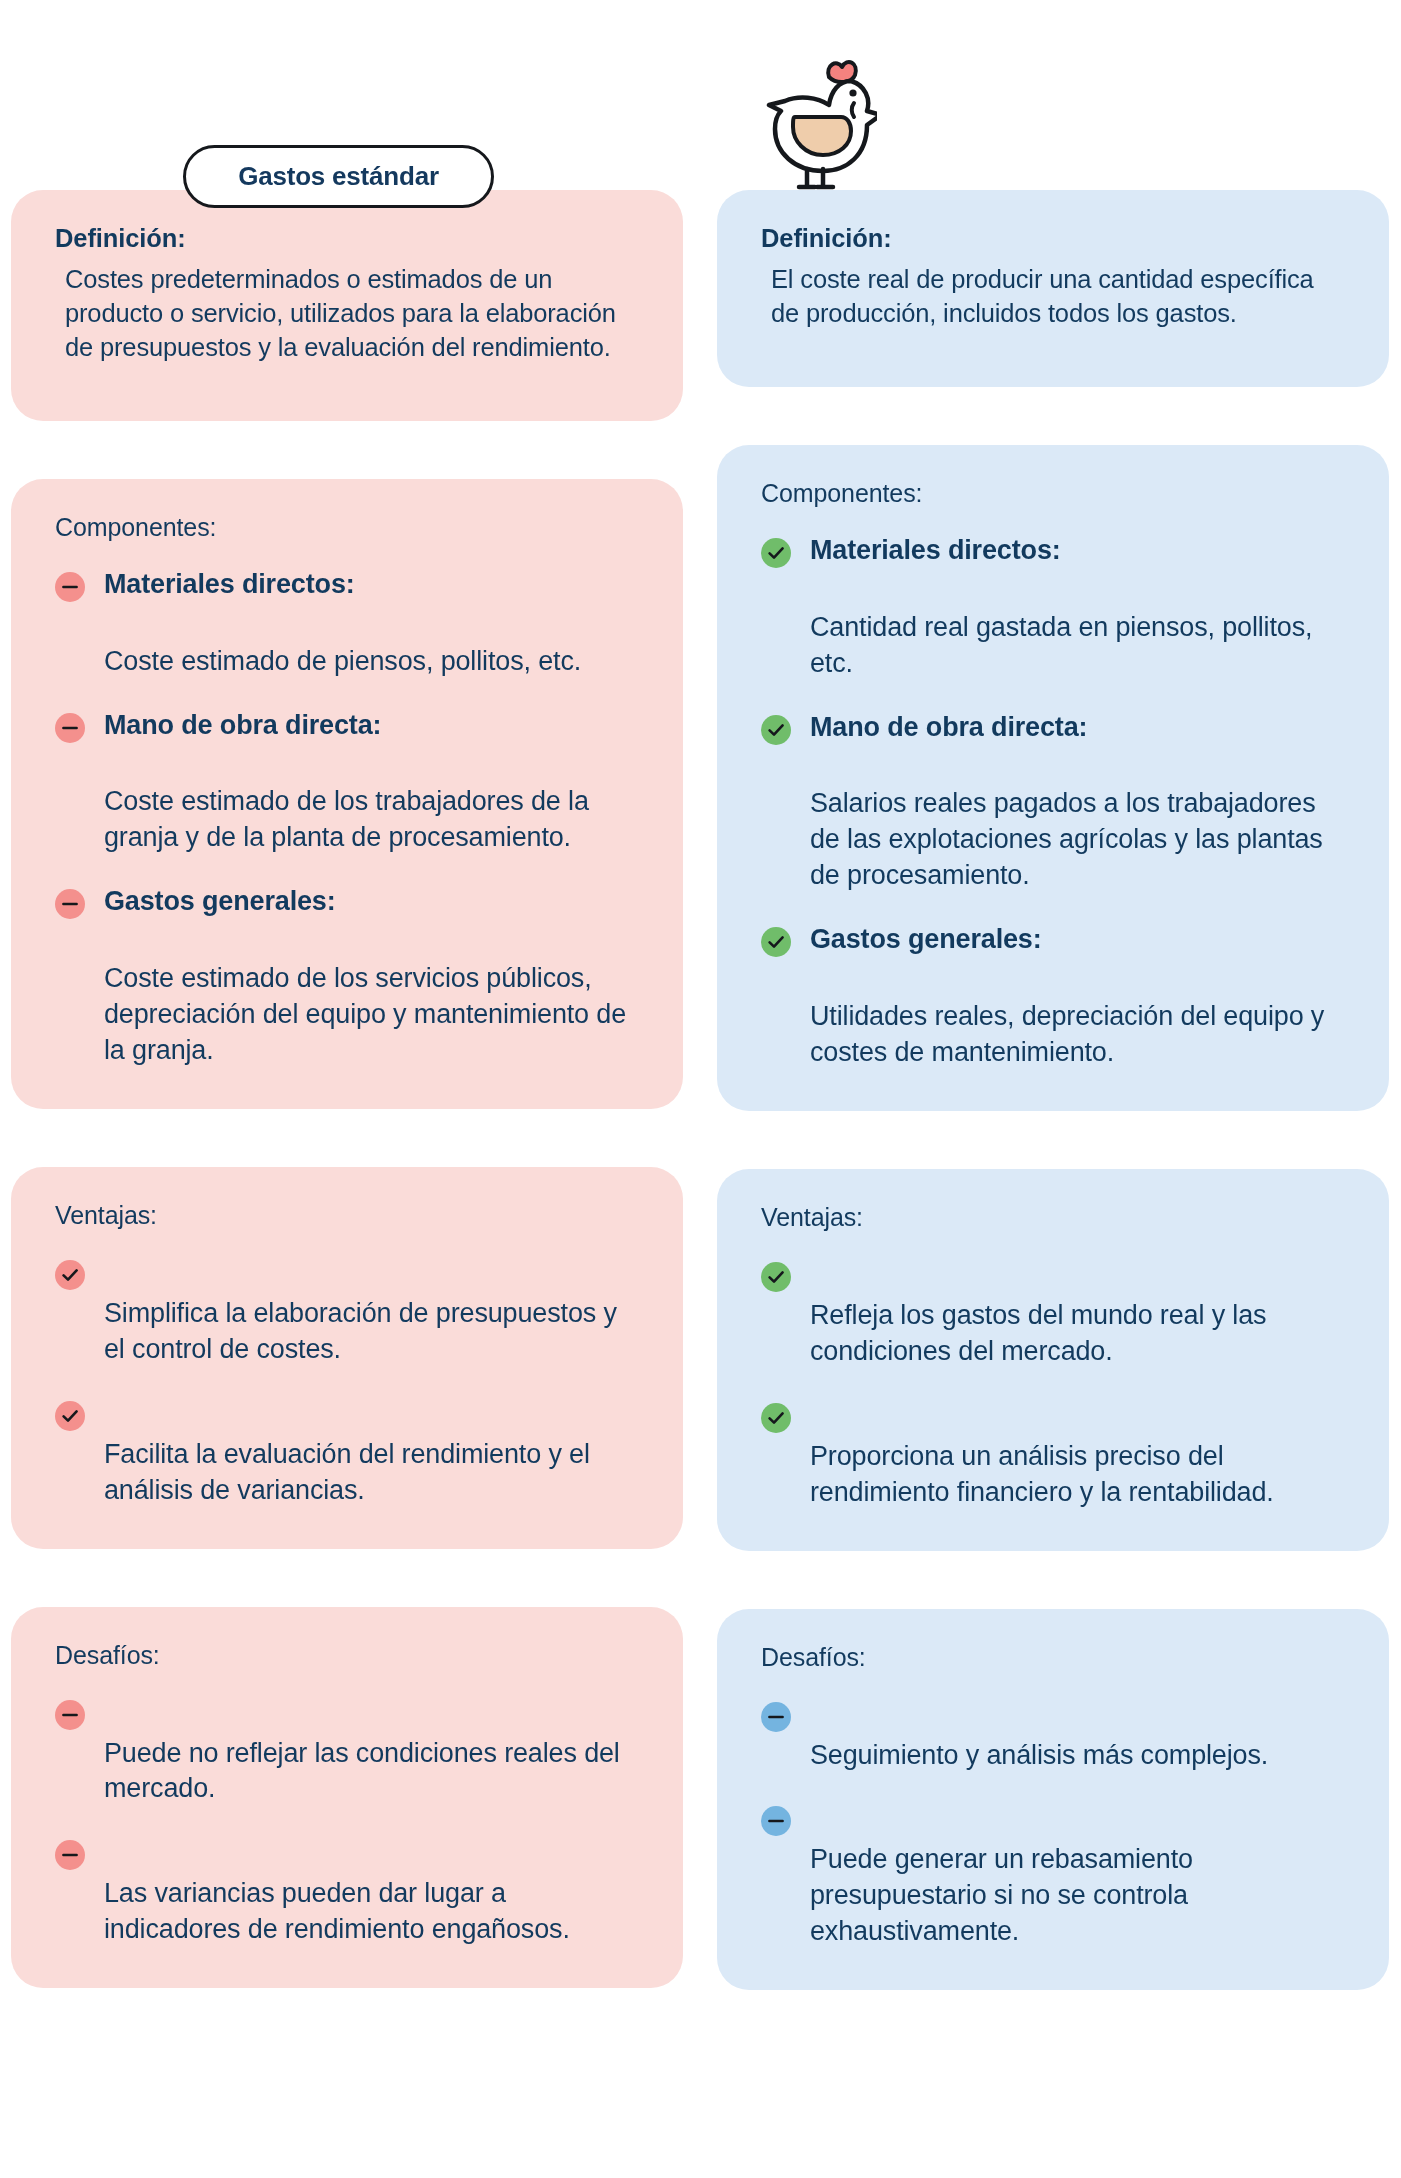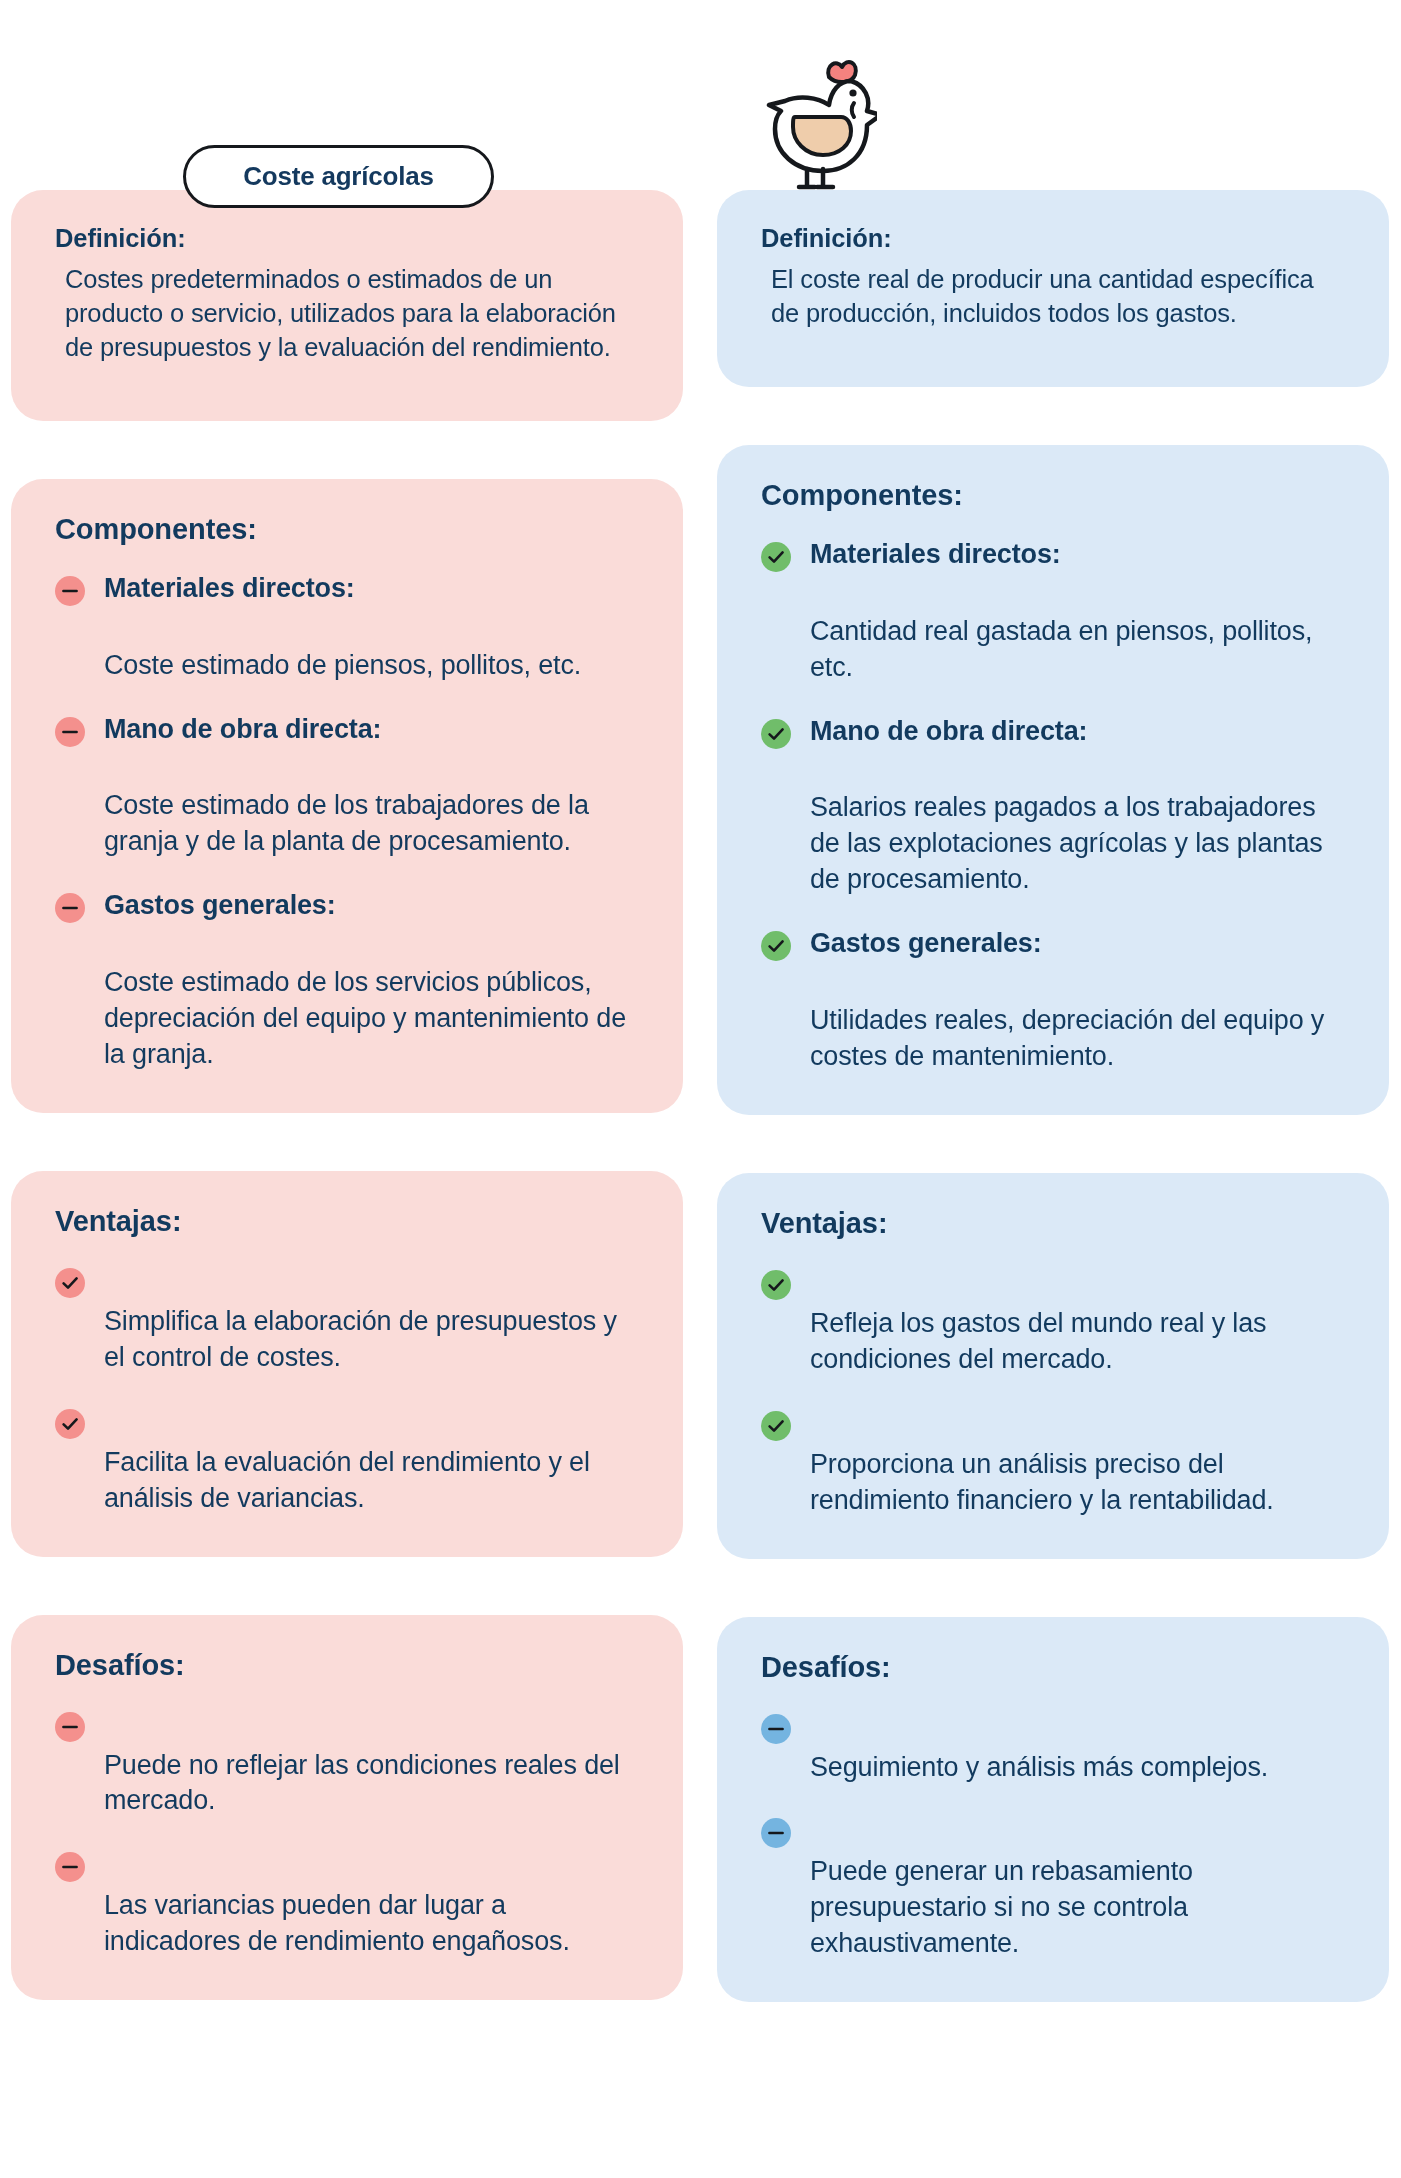--- a/index.html
+++ b/index.html
@@ -62,22 +62,22 @@
   }
   .def-body {
     font-size: 25.5px;
     line-height: 1.33;
     margin: 10px;
     color: #123a5e;
     letter-spacing: -0.15px;
   }
 
   .list-title {
-    font-weight: bold;
-    font-size: 29px;
+    font-weight: normal;
+    font-size: 25px;
     margin: 0 0 24px 0;
     color: #123a5e;
     letter-spacing: -0.1px;
   }
 
   ul.items {
     list-style: none;
     margin: 0;
     padding: 0;
   }
@@ -381,16 +381,16 @@
       <path d="M40 62 L86 62 C92 62, 96 68, 96 76 C96 90, 84 100, 68 100 C50 100, 38 86, 38 72 C38 66, 38 62, 40 62 Z" fill="#efcdab" stroke="#15181c" stroke-width="4" stroke-linejoin="round"></path>
 
       <circle cx="98" cy="38" r="3.6" fill="#15181c"></circle>
 
       <path d="M99 48 C96 52, 96 58, 99 62" fill="none" stroke="#15181c" stroke-width="4" stroke-linecap="round"></path>
 
       <path d="M52 114 L52 132 M68 114 L68 132 M44 132 L60 132 M62 132 L78 132" fill="none" stroke="#15181c" stroke-width="4.5" stroke-linecap="round"></path>
     </svg>
   </div>
 
-  <div class="pill" id="pill-standard">Coste agrícolas</div>
+  <div class="pill" id="pill-standard">Gastos estándar</div>
 
 
 </div>
 
 </body></html>

